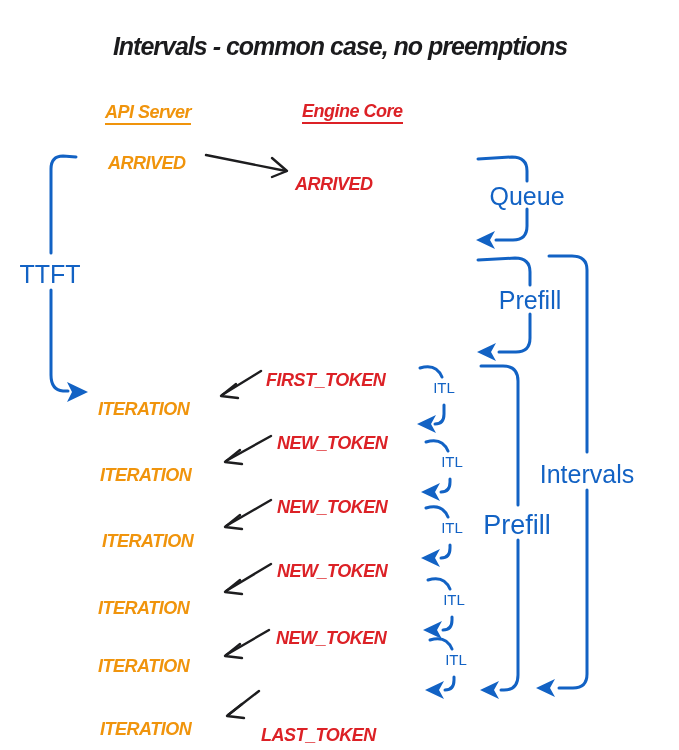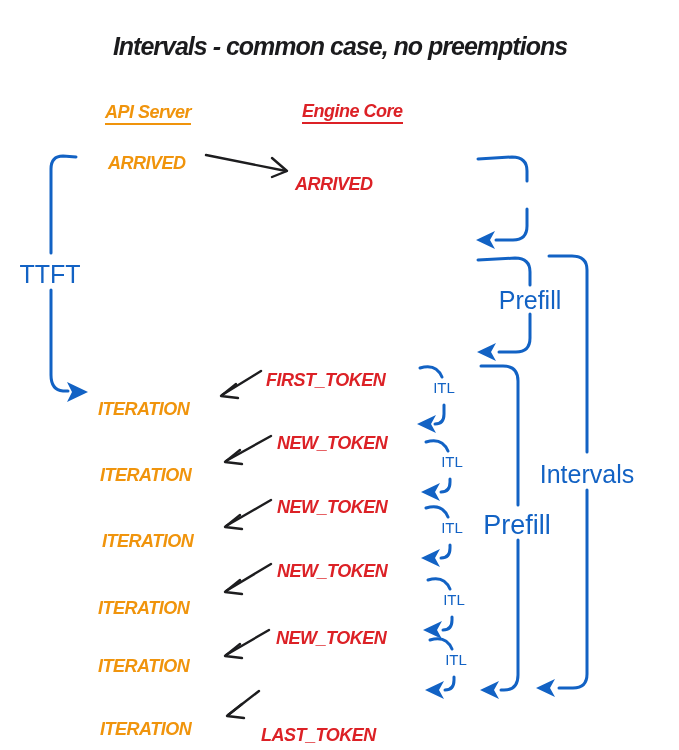--- a/index.html
+++ b/index.html
@@ -115,20 +115,21 @@
 
   <div class="lbl hand event engine" style="left:295px;top:162px">ARRIVED</div>
   <div class="lbl hand event engine" style="left:266px;top:358px">FIRST_TOKEN</div>
   <div class="lbl hand event engine" style="left:277px;top:421px">NEW_TOKEN</div>
   <div class="lbl hand event engine" style="left:277px;top:485px">NEW_TOKEN</div>
   <div class="lbl hand event engine" style="left:277px;top:549px">NEW_TOKEN</div>
   <div class="lbl hand event engine" style="left:276px;top:616px">NEW_TOKEN</div>
   <div class="lbl hand event engine" style="left:261px;top:713px">LAST_TOKEN</div>
 
   <div class="lbl blue iv" style="left:10px;top:261px;width:80px">TTFT</div>
+  <div class="lbl blue iv" style="left:487px;top:183px;width:80px">Queue</div>
   <div class="lbl blue iv" style="left:487px;top:287px;width:86px">Prefill</div>
   <div class="lbl blue iv" style="left:527px;top:461px;width:120px">Intervals</div>
   <div class="lbl blue iv" style="left:462px;top:511px;width:110px;font-size:27px">Prefill</div>
   <div class="lbl blue itl" style="left:418px;top:380px">ITL</div>
   <div class="lbl blue itl" style="left:426px;top:454px">ITL</div>
   <div class="lbl blue itl" style="left:426px;top:520px">ITL</div>
   <div class="lbl blue itl" style="left:428px;top:592px">ITL</div>
   <div class="lbl blue itl" style="left:430px;top:652px">ITL</div>
 
 </div>

